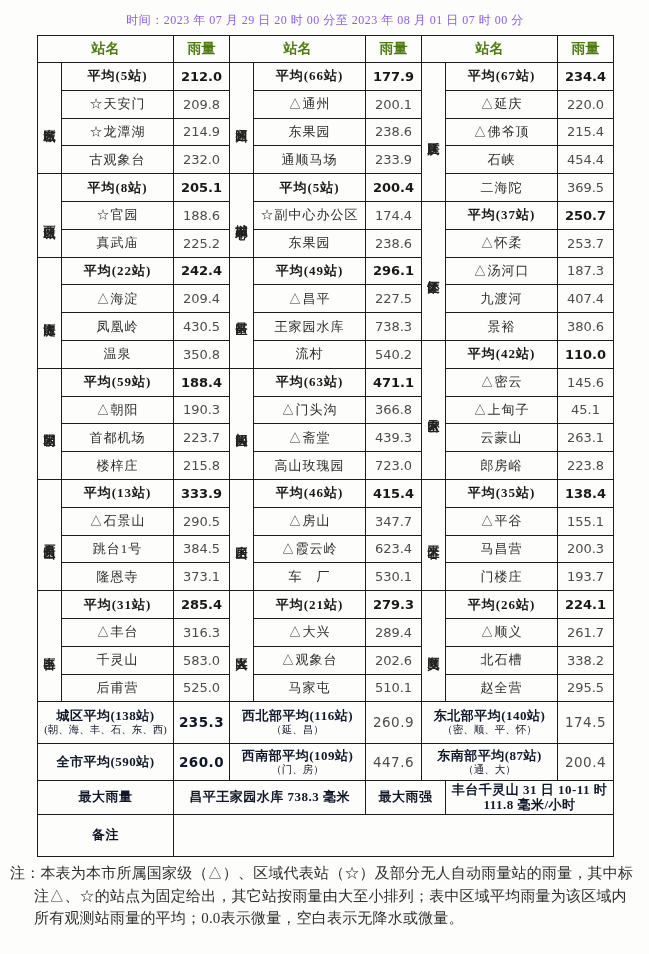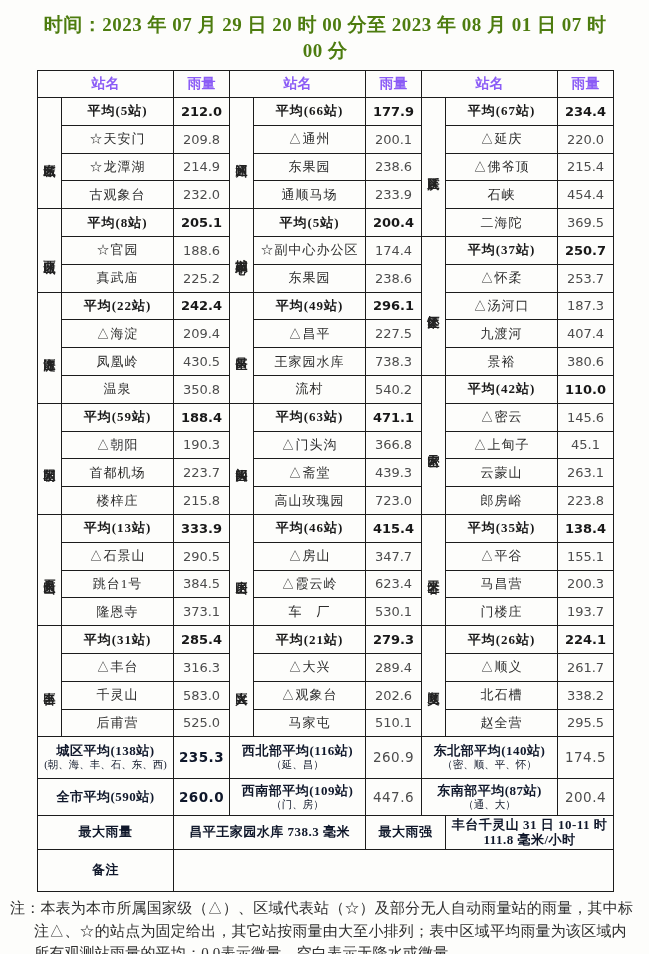--- a/index.html
+++ b/index.html
@@ -2,25 +2,25 @@
 <html><head>
 <meta charset="utf-8">
 <style>
   html,body { margin:0; padding:0; background:#ffffff; }
   .page {
     position:relative; width:649px; height:954px; box-sizing:border-box;
     background:#fdfdfb; padding:12px 36px 0 37px;
     font-family:"Liberation Serif", serif; color:#1e1e1e;
   }
   .title { text-align:center; font-size:19px; font-weight:bold; letter-spacing:1px; margin:6px 0 2px 0; color:#111; }
-  .subtitle { text-align:center; font-size:19px; font-weight:bold; letter-spacing:0.5px; margin:0 0 6px 0; color:#4d7c0f; }
+  .subtitle { text-align:center; font-size:12px; font-weight:normal; letter-spacing:0.5px; margin:0 0 6px 0; color:#8b5cf6; }
 
   table.rain { border-collapse:collapse; table-layout:fixed; width:576px; }
   table.rain td, table.rain th { border:1.6px solid #1c1c1c; padding:0 1px; text-align:center; vertical-align:middle; overflow:hidden; }
-  table.rain th { height:26px; font-size:14px; font-weight:bold; color:#8b5cf6; }
+  table.rain th { height:26px; font-size:14px; font-weight:bold; color:#4d7c0f; }
   tr.datarow { height:27.8px; }
   td.region { font-weight:bold; font-size:12px; color:#222; }
   .vtext { writing-mode:vertical-rl; text-orientation:upright; letter-spacing:1px; line-height:1; display:inline-block; }
   td.name { font-size:13px; color:#2c2c2c; letter-spacing:1px; white-space:nowrap; }
   td.value { font-family:"DejaVu Sans", sans-serif; font-size:13px; color:#4c4c4c; }
   td.avg { font-weight:bold; color:#181818;margin-top:43px; }
   td.sum { font-size:13px; letter-spacing:0.5px; color:#222; line-height:1.15; }
   td.sum.bold { font-weight:bold; color:#0f172a; }
   td.sum .sub { font-size:10.5px; font-weight:normal; letter-spacing:0; }
   td.sum.num { font-family:"DejaVu Sans", sans-serif; font-size:13.5px; }

